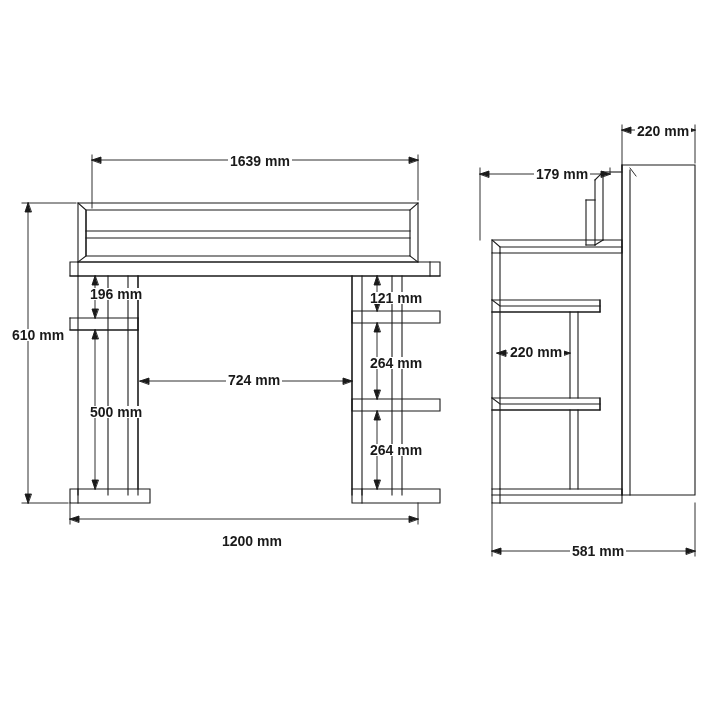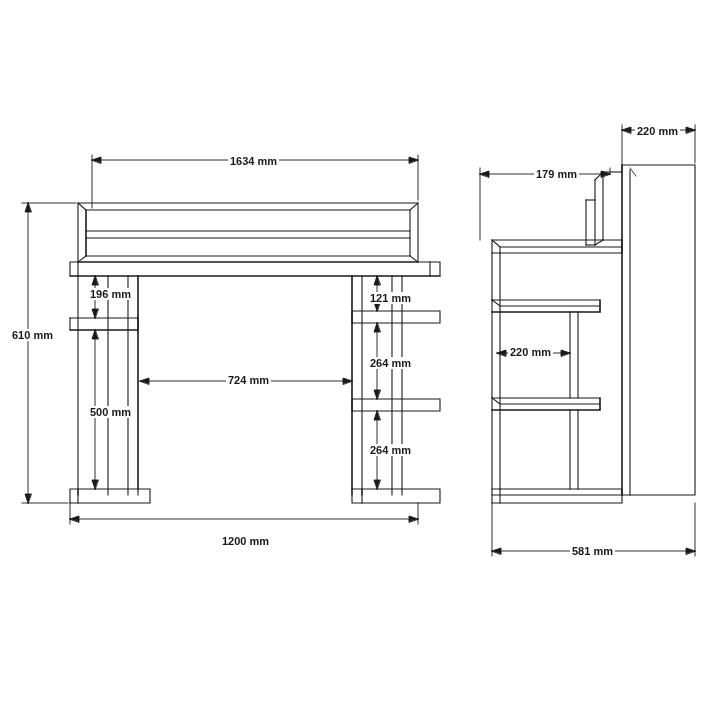--- a/index.html
+++ b/index.html
@@ -2,21 +2,21 @@
 <html><head>
 <meta charset="utf-8">
 <style>
   html,body{margin:0;padding:0;background:#ffffff;}
   body{width:720px;height:720px;overflow:hidden;font-family:"Liberation Sans",sans-serif;}
   #stage{position:relative;width:720px;height:720px;background:#ffffff;}
   svg#drawing{position:absolute;left:0;top:0;width:720px;height:720px;}
   .dimtext{
     position:absolute;
     font-family:"Liberation Sans",sans-serif;
-    font-size:11px;
+    font-size:14px;
     font-weight:bold;
     color:#1a1a1a;
     white-space:nowrap;
     background:#ffffff;
     padding:0 2px;
     line-height:12px;
   }
 </style>
 </head>
 <body>
@@ -199,21 +199,21 @@
       <path d="M492 551 L695 551"></path>
       <path d="M492 503 L492 556"></path>
       <path d="M695 503 L695 556"></path>
       <path d="M492 551 L501 548 L501 554 Z" fill="#1a1a1a"></path>
       <path d="M695 551 L686 548 L686 554 Z" fill="#1a1a1a"></path>
     </g>
 
   </g>
 </svg>
 
-<div class="dimtext" style="left:228px; top:155px;">1634 mm</div>
+<div class="dimtext" style="left:228px; top:155px;">1639 mm</div>
 
 <div class="dimtext" style="left:10px; top:329px;">610 mm</div>
 
 <div class="dimtext" style="left:88px; top:288px;">196 mm</div>
 
 <div class="dimtext" style="left:88px; top:406px;">500 mm</div>
 
 <div class="dimtext" style="left:226px; top:374px;">724 mm</div>
 
 <div class="dimtext" style="left:368px; top:292px;">121 mm</div>

